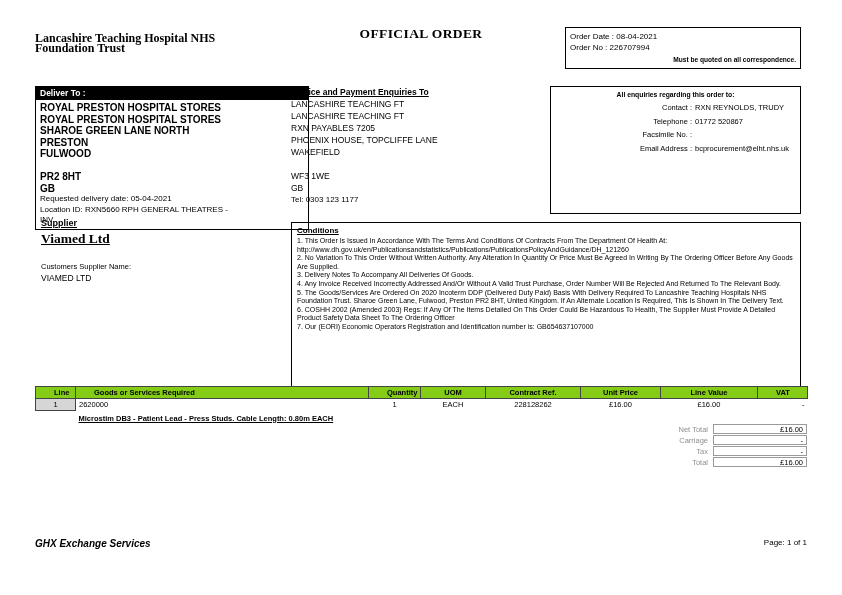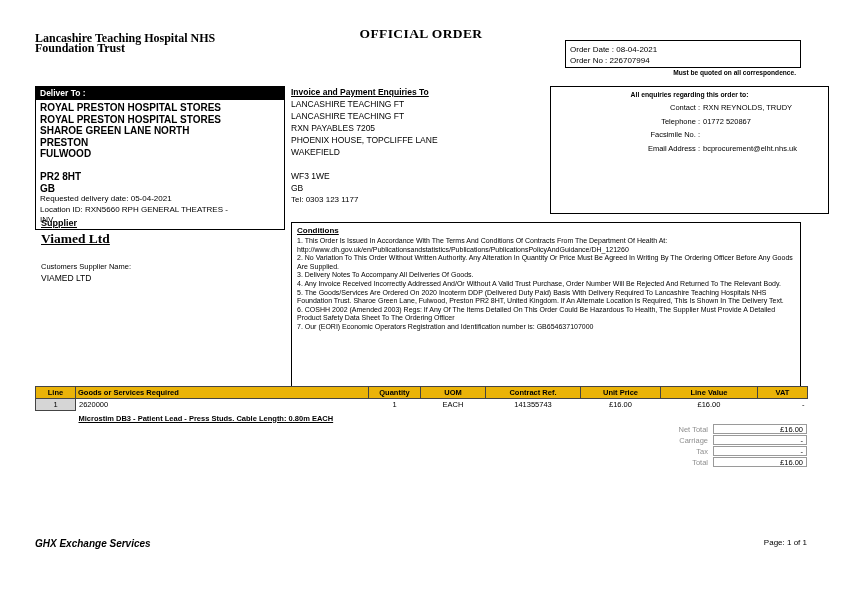--- a/index.html
+++ b/index.html
@@ -2,60 +2,60 @@
 <html><head>
 <meta charset="utf-8">
 <style>
   * { margin:0; padding:0; box-sizing:border-box; }
   body { background:#ffffff; font-family:"Liberation Sans", sans-serif; color:#000; }
   .page { position:relative; width:842px; height:595px; background:#fff; overflow:hidden; }
 
   
   .trust-name { position:absolute; left:35px; top:33px; font-family:"Liberation Serif", serif; font-weight:bold; font-size:12px; line-height:10px; }
   .doc-title { position:absolute; left:0; right:0; top:26px; text-align:center; font-family:"Liberation Serif", serif; font-weight:bold; font-size:13.5px; letter-spacing:0.4px; }
-  .order-box { position:absolute; left:565px; top:40px; width:236px; height:28px; border:1px solid #000; padding:3px 4px; font-size:8px; }
+  .order-box { position:absolute; left:565px; top:27px; width:236px; height:42px; border:1px solid #000; padding:3px 4px; font-size:8px; }
   .ob-line { line-height:11px; }
   .ob-note { text-align:right; font-weight:bold; font-size:6.6px; margin-top:3px; }
 
   
-  .deliver-box { position:absolute; left:35px; top:86px; width:250px; min-height:132px; border:1px solid #000; background:#fff; }
+  .deliver-box { position:absolute; left:35px; top:86px; width:274px; min-height:132px; border:1px solid #000; background:#fff; }
   .deliver-header { background:#000; color:#fff; font-weight:bold; font-size:8.5px; padding:2px 4px; line-height:9px; }
   .deliver-body { padding:2px 4px 3px 4px; }
   .addr-line { font-size:10px; font-weight:bold; line-height:11.5px; min-height:11.5px; }
   .addr-note { font-size:8px; font-weight:normal; line-height:10.5px; }
   .addr-note.loc { width:200px; }
 
   
   .invoice-col { position:absolute; left:291px; top:86px; width:254px; }
   .col-title { font-weight:bold; font-size:8.5px; text-decoration:underline; line-height:12px; }
   .inv-line { font-size:8.5px; line-height:12px; min-height:12px; }
   .inv-tel { font-size:8px; line-height:12px; }
 
   
-  .enquiries-box { position:absolute; left:550px; top:86px; width:279px; height:128px; border:1px solid #000; padding:4px 21px; }
+  .enquiries-box { position:absolute; left:550px; top:86px; width:251px; height:128px; border:1px solid #000; padding:4px 13px; }
   .enq-title { font-size:6.8px; font-weight:bold; text-align:center; margin-bottom:3px; }
   .enq-row { display:flex; font-size:7.5px; line-height:13.5px; }
   .enq-label { width:128px; text-align:right; flex:none; }
   .enq-value { flex:1; padding-left:3px; }
 
   
   .supplier-block { position:absolute; left:35px; top:218px; width:250px;margin-left:6px; }
   .supplier-title { font-size:9px; font-weight:bold; text-decoration:underline; }
   .supplier-name { font-family:"Liberation Serif", serif; font-size:13.5px; font-weight:bold; text-decoration:underline; margin-top:3px; }
   .supplier-cust-label { font-size:7.5px; margin-top:15px; }
   .supplier-cust-name { font-size:8.5px; margin-top:2px; }
 
   
   .conditions-box { position:absolute; left:291px; top:222px; width:510px; height:173px; border:1px solid #000; padding:3px 5px; overflow:hidden; }
   .conditions-title { font-size:8px; font-weight:bold; text-decoration:underline; margin-bottom:2px; }
   .condition-item { font-size:7px; line-height:8.6px; word-wrap:break-word; }
 
   
   .order-table { position:absolute; left:35px; top:386px; width:772px; border-collapse:collapse; table-layout:fixed; }
-  .order-table th { background:#eab308; border:1px solid #444; font-size:7.5px; font-weight:bold; height:12px; padding:0 2px; text-align:center; }
+  .order-table th { background:#84cc16; border:1px solid #444; font-size:7.5px; font-weight:bold; height:12px; padding:0 18px; text-align:center; }
   .order-table th.h-left { text-align:left; }
   .order-table td { font-size:7.5px; padding:1px 3px; vertical-align:top; }
   td.cell-line { background:#d6d6d6; border:1px solid #444; text-align:center; }
   td.cell-center { text-align:center; }
   td.cell-right { text-align:right; }
   td.cell-desc { font-weight:bold; padding-top:3px;text-decoration:underline; }
 
   
   .totals-block { position:absolute; left:560px; top:424px; width:247px; }
   .total-row { display:flex; justify-content:flex-end; align-items:center; margin-bottom:1px; }
@@ -179,21 +179,21 @@
         <th>Line Value</th>
         <th>VAT</th>
       </tr>
     </thead>
     <tbody>
       <tr>
         <td class="cell-line">1</td>
         <td>2620000</td>
         <td class="cell-center">1</td>
         <td class="cell-center">EACH</td>
-        <td class="cell-center">141355743</td>
+        <td class="cell-center">228128262</td>
         <td class="cell-center">£16.00</td>
         <td class="cell-center">£16.00</td>
         <td class="cell-right">-</td>
       </tr>
       <tr>
         <td></td>
         <td colspan="7" class="cell-desc">Microstim DB3 - Patient Lead - Press Studs. Cable Length: 0.80m EACH</td>
       </tr>
     </tbody>
   </table>

